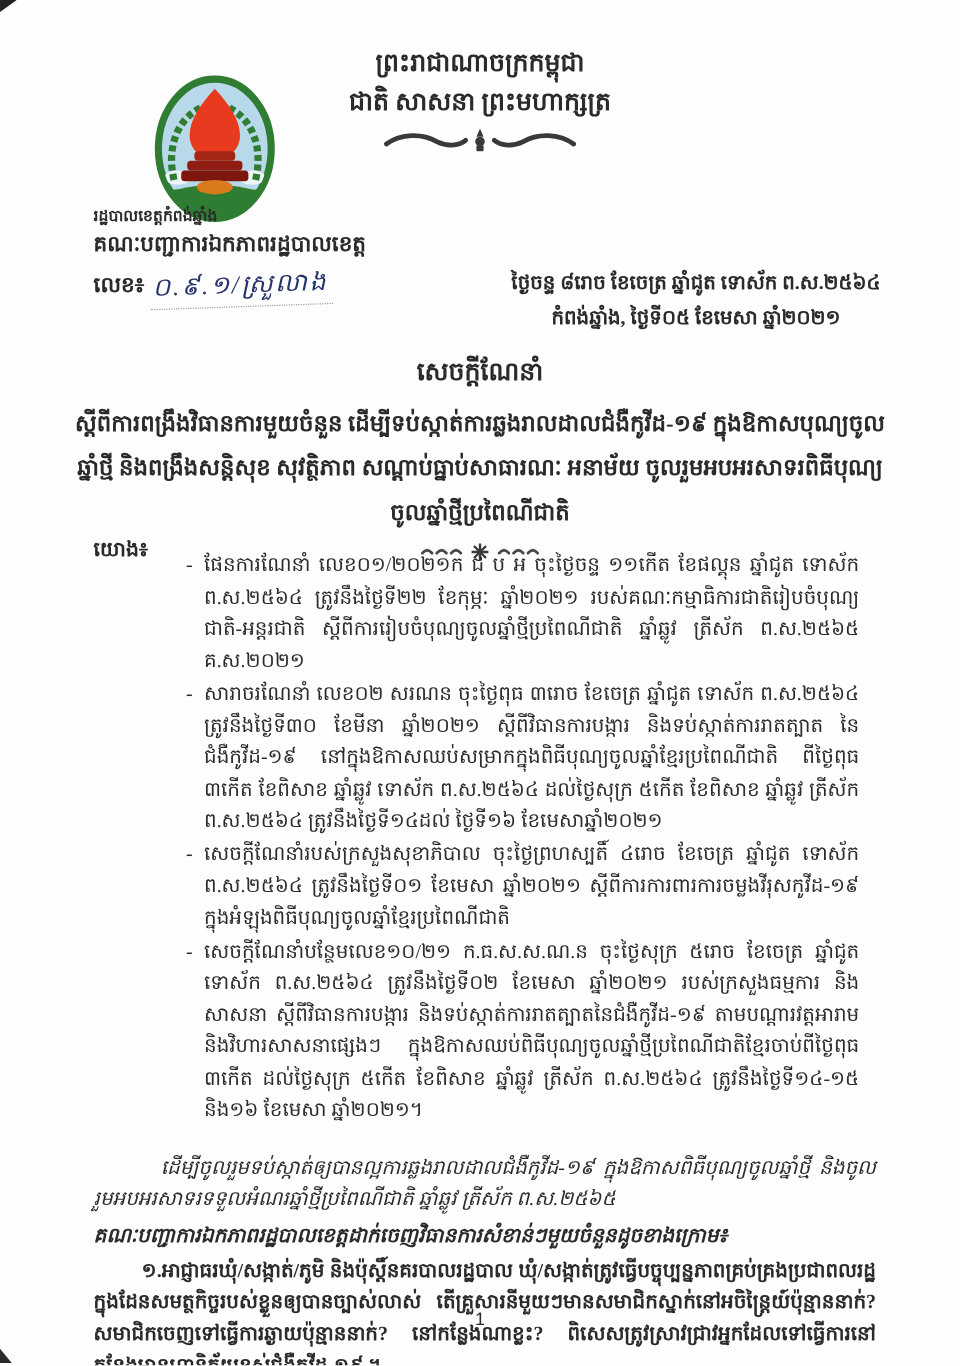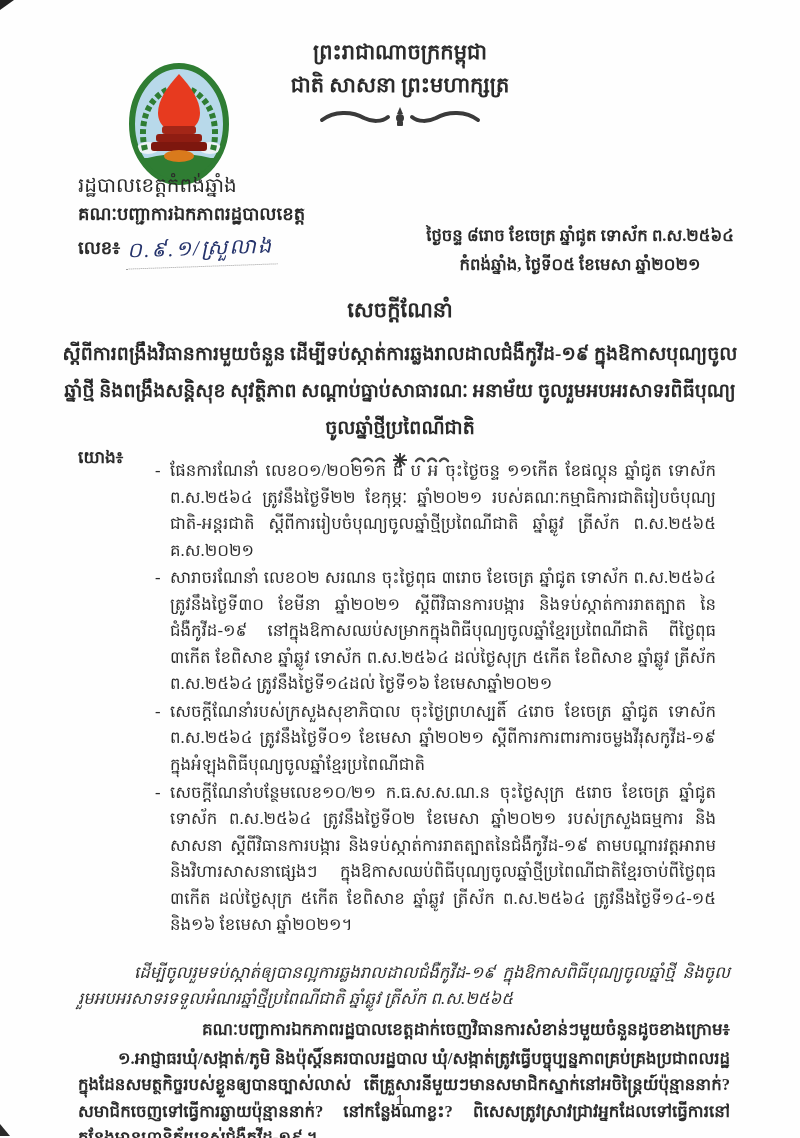--- a/index.html
+++ b/index.html
@@ -17,21 +17,21 @@
   .corner-mark-bl { position:absolute; left:0; bottom:2px; width:10px; height:12px; background:#2a2a2a; clip-path:polygon(0 0,100% 100%,0 100%); }
 
   .header { padding-top:36px; text-align:center; line-height:1.55; }
   .header .kingdom { font-size:21px; font-weight:bold; }
   .header .motto   { font-size:21px; font-weight:bold; }
   .header-ornament { display:block; margin:4px auto 0; }
 
   .emblem { position:absolute; left:128px; top:62px; width:102px; height:124px; }
 
   .sender { position:absolute; left:78px; top:170px; line-height:1.55; }
-  .sender .org1 { font-size:20px; font-weight:normal; }
+  .sender .org1 { font-size:13px; font-weight:bold; }
   .sender .org2 { font-size:18px; font-weight:bold; }
   .ref-line { font-size:18px; margin-top:2px; }
   .ref-label { font-weight:bold; }
   .ref-handwritten {
     display:inline-block;
     font-style:italic;
     font-size:21px;
     color:#25336b;
     transform:rotate(-2deg) translateY(1px);
     letter-spacing:2px;
@@ -48,21 +48,21 @@
 
   .doc-body { position:absolute; top:444px; left:78px; right:70px; font-size:16.6px; line-height:1.60; text-align:justify; }
 
   .ref-row { display:flex; }
   .ref-row .yong { flex:0 0 60px; font-weight:bold; font-size:17px; }
   .ref-list { flex:1; margin:14px; padding:0; list-style:none; }
   .ref-list li { position:relative; padding-left:18px; margin-bottom:1px; }
   .ref-list li::before { content:"-"; position:absolute; left:3px; top:0; }
 
   .para-intro { text-indent:56px; margin-top:6px; }
-  .measures-heading { font-weight:bold; text-align:right; margin-top:4px; font-size:16.8px; }
+  .measures-heading { font-weight:bold; text-align:left; margin-top:4px; font-size:16.8px;font-style:italic; }
   .para-point { text-indent:40px; margin-top:2px;font-weight:bold; }
   .control-heading { font-weight:bold; margin-top:3px; margin-left:54px; }
   .control-bullet { position:relative; padding-left:55px; margin-top:1px; }
   .control-bullet::before { content:"-"; position:absolute; left:39px; top:0; }
 
   .page-number { position:absolute; bottom:30px; left:0; width:100%; text-align:center; font-size:15px; font-family:"Liberation Sans", sans-serif; }
 </style>
 </head>
 <body>
 

